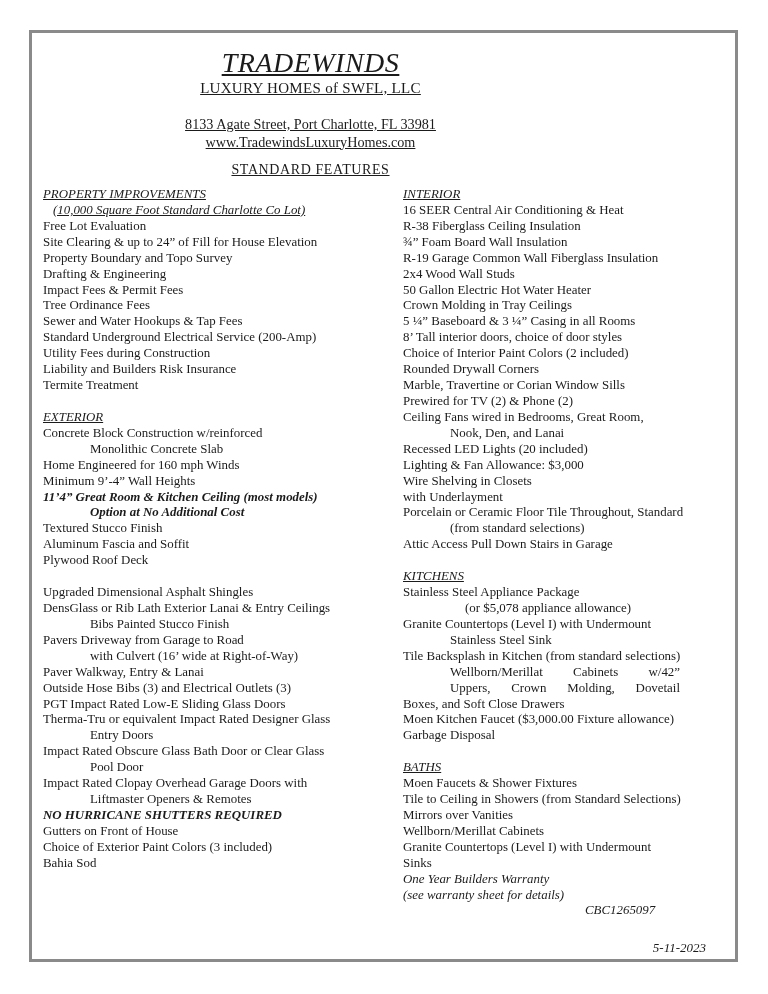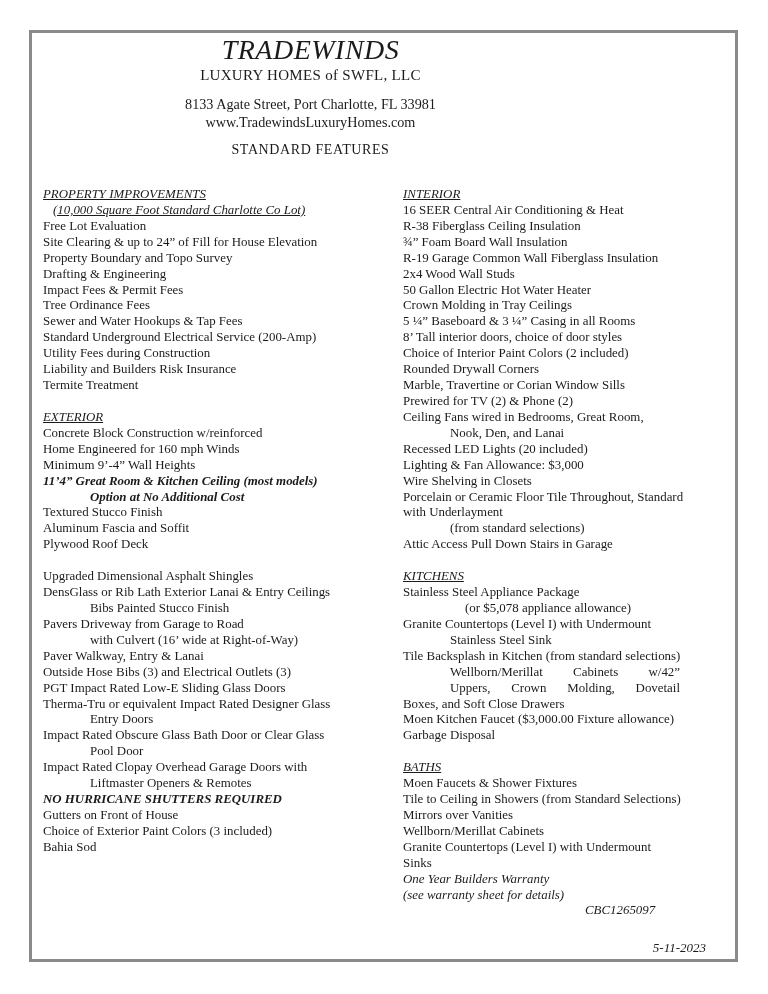--- a/index.html
+++ b/index.html
@@ -17,37 +17,38 @@
     position: absolute;
     left: 29px; top: 30px;
     width: 709px; height: 932px;
     border: 3px solid #8a8a8a;
     box-sizing: border-box;
     background: #ffffff;
   }
   
   .doc-header {
     position: absolute;
-    left: 32px; top: 20px;
+    left: 32px; top: 33px;
     width: 557px;
     text-align: center;
+    text-decoration: underline;
   }
   .brand-title {
     margin-top: 13px;
     font-size: 28px;
     line-height: 33px;
     font-style: italic;
     letter-spacing: 0.5px;
   }
   .brand-subtitle {
     font-size: 15px;
     line-height: 18px;
     letter-spacing: 0.3px;
   }
-  .addr-block { margin-top: 12px; }
+  .addr-block { margin-top: 19px; }
   .addr-line, .site-line {
     font-size: 14.2px;
     line-height: 17.5px;
   }
   .page-heading {
     margin-top: 7px;
     font-size: 14px;
     line-height: 24px;
     letter-spacing: 0.6px;
   }
@@ -116,20 +117,21 @@
       <div class="line ln-normal">Impact Fees &amp; Permit Fees</div>
       <div class="line ln-normal">Tree Ordinance Fees</div>
       <div class="line ln-normal">Sewer and Water Hookups &amp; Tap Fees</div>
       <div class="line ln-normal">Standard Underground Electrical Service (200-Amp)</div>
       <div class="line ln-normal">Utility Fees during Construction</div>
       <div class="line ln-normal">Liability and Builders Risk Insurance</div>
       <div class="line ln-normal">Termite Treatment</div>
       <div class="line ln-blank">&nbsp;</div>
       <div class="line ln-header">EXTERIOR</div>
       <div class="line ln-normal">Concrete Block Construction w/reinforced</div>
+      <div class="line ln-normal ind-1">Monolithic Concrete Slab</div>
       <div class="line ln-normal">Home Engineered for 160 mph Winds</div>
       <div class="line ln-normal">Minimum 9’-4” Wall Heights</div>
       <div class="line ln-bold">11’4” Great Room &amp; Kitchen Ceiling (most models)</div>
       <div class="line ln-bold ind-1">Option at No Additional Cost</div>
       <div class="line ln-normal">Textured Stucco Finish</div>
       <div class="line ln-normal">Aluminum Fascia and Soffit</div>
       <div class="line ln-normal">Plywood Roof Deck</div>
       <div class="line ln-blank">&nbsp;</div>
       <div class="line ln-normal">Upgraded Dimensional Asphalt Shingles</div>
       <div class="line ln-normal">DensGlass or Rib Lath Exterior Lanai &amp; Entry Ceilings</div>
@@ -163,22 +165,22 @@
       <div class="line ln-normal">8’ Tall interior doors, choice of door styles</div>
       <div class="line ln-normal">Choice of Interior Paint Colors (2 included)</div>
       <div class="line ln-normal">Rounded Drywall Corners</div>
       <div class="line ln-normal">Marble, Travertine or Corian Window Sills</div>
       <div class="line ln-normal">Prewired for TV (2) &amp; Phone (2)</div>
       <div class="line ln-normal">Ceiling Fans wired in Bedrooms, Great Room,</div>
       <div class="line ln-normal ind-1">Nook, Den, and Lanai</div>
       <div class="line ln-normal">Recessed LED Lights (20 included)</div>
       <div class="line ln-normal">Lighting &amp; Fan Allowance: $3,000</div>
       <div class="line ln-normal">Wire Shelving in Closets</div>
+      <div class="line ln-normal">with Underlayment</div>
       <div class="line ln-normal">Porcelain or Ceramic Floor Tile Throughout, Standard</div>
-      <div class="line ln-normal">with Underlayment</div>
       <div class="line ln-normal ind-1">(from standard selections)</div>
       <div class="line ln-normal">Attic Access Pull Down Stairs in Garage</div>
       <div class="line ln-blank">&nbsp;</div>
       <div class="line ln-header">KITCHENS</div>
       <div class="line ln-normal">Stainless Steel Appliance Package</div>
       <div class="line ln-normal ind-2">(or $5,078 appliance allowance)</div>
       <div class="line ln-normal">Granite Countertops (Level I) with Undermount</div>
       <div class="line ln-normal ind-1">Stainless Steel Sink</div>
       <div class="line ln-normal">Tile Backsplash in Kitchen (from standard selections)</div>
       <div class="line ln-justify ind-1">Wellborn/Merillat Cabinets w/42”</div>

